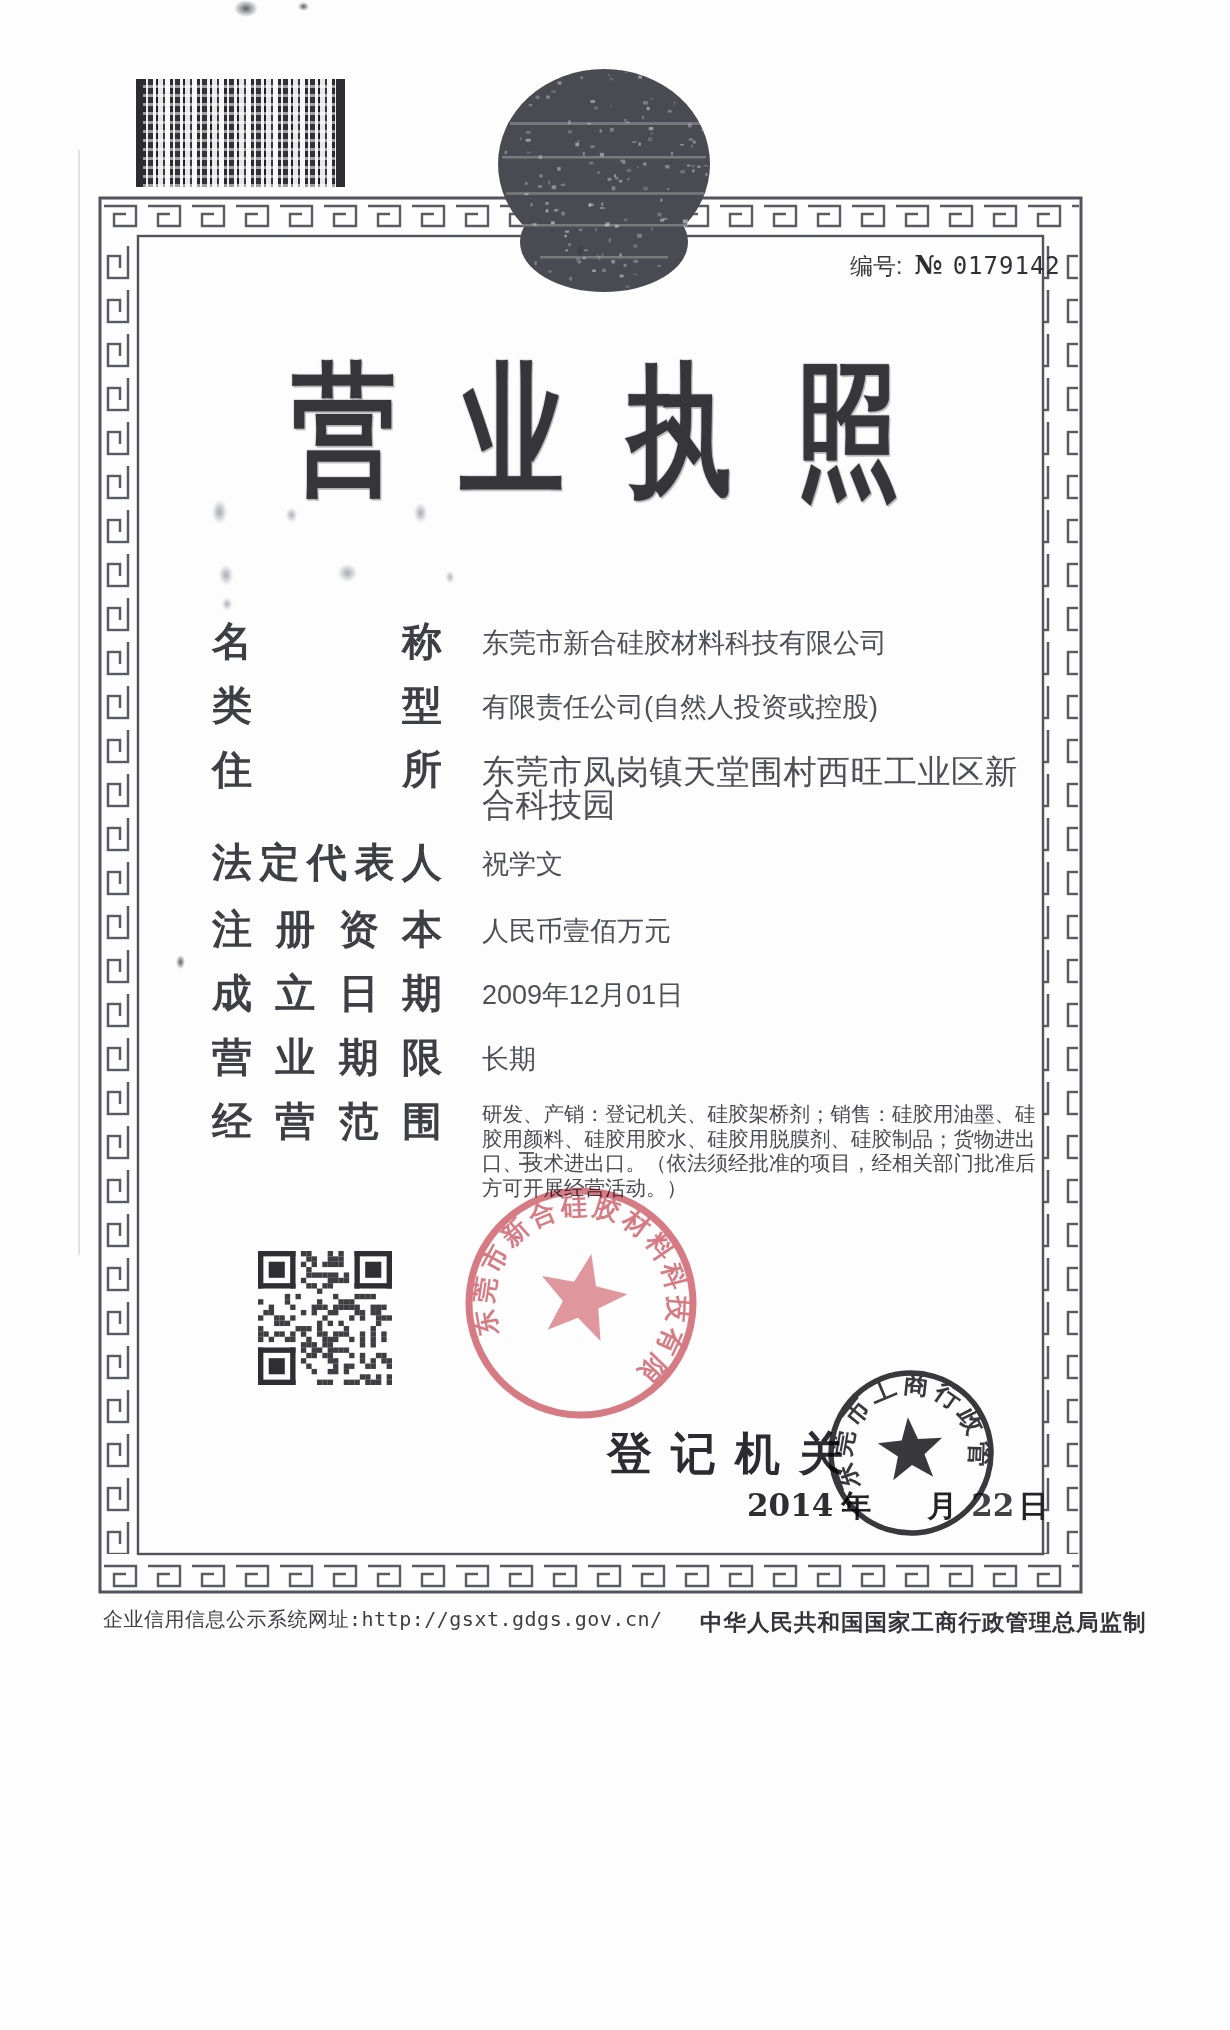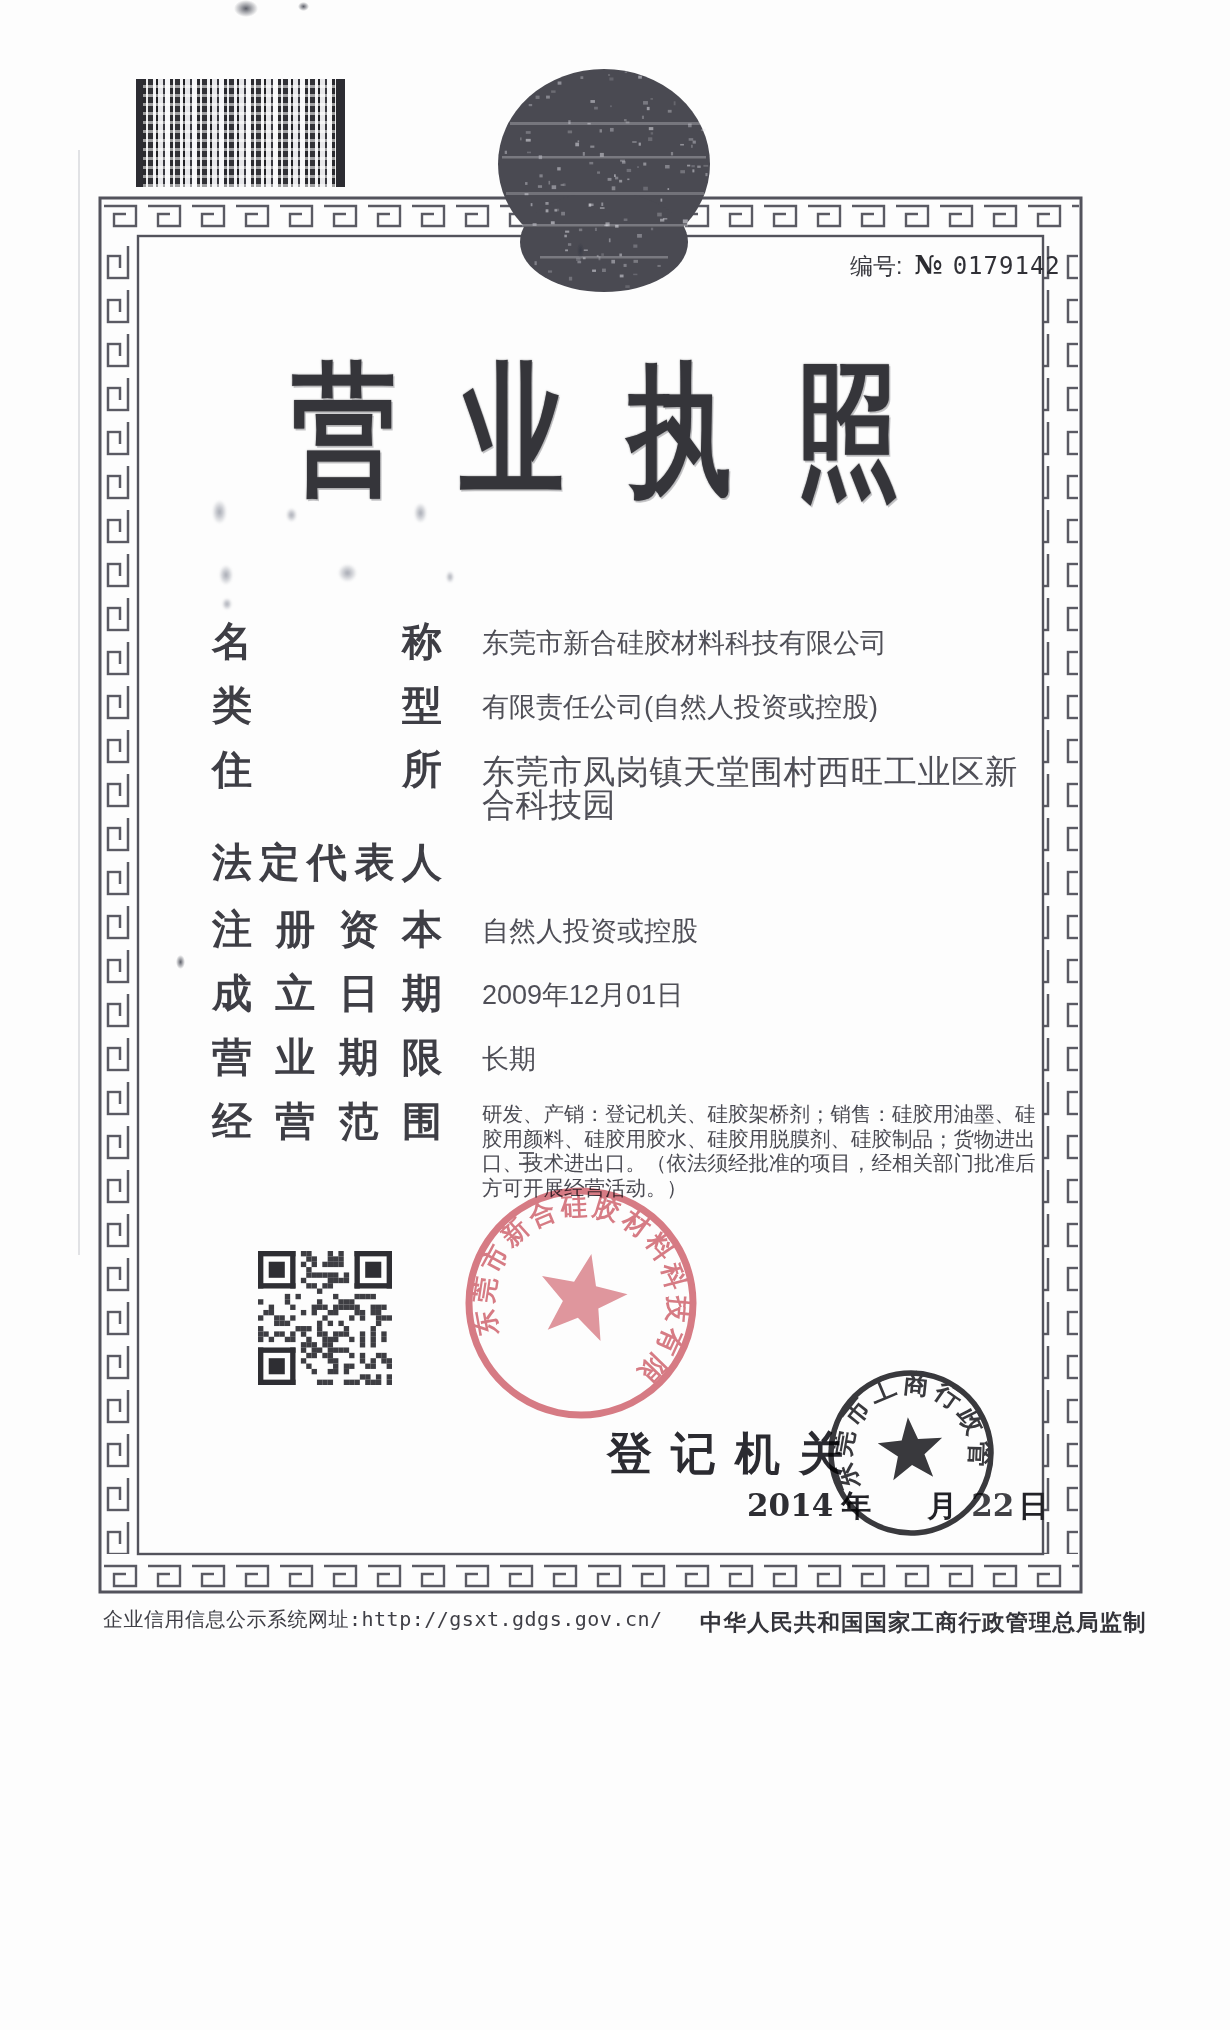--- a/index.html
+++ b/index.html
@@ -279,30 +279,31 @@
     </div>
 
     <div class="field-row">
       <div class="field-label">
           <span>法</span>
           <span>定</span>
           <span>代</span>
           <span>表</span>
           <span>人</span>
         </div>
+      <div class="field-value">祝学文</div>
     </div>
 
     <div class="field-row">
       <div class="field-label">
           <span>注</span>
           <span>册</span>
           <span>资</span>
           <span>本</span>
         </div>
-      <div class="field-value">自然人投资或控股</div>
+      <div class="field-value">人民币壹佰万元</div>
     </div>
 
     <div class="field-row">
       <div class="field-label">
           <span>成</span>
           <span>立</span>
           <span>日</span>
           <span>期</span>
         </div>
       <div class="field-value">2009年12月01日</div>

